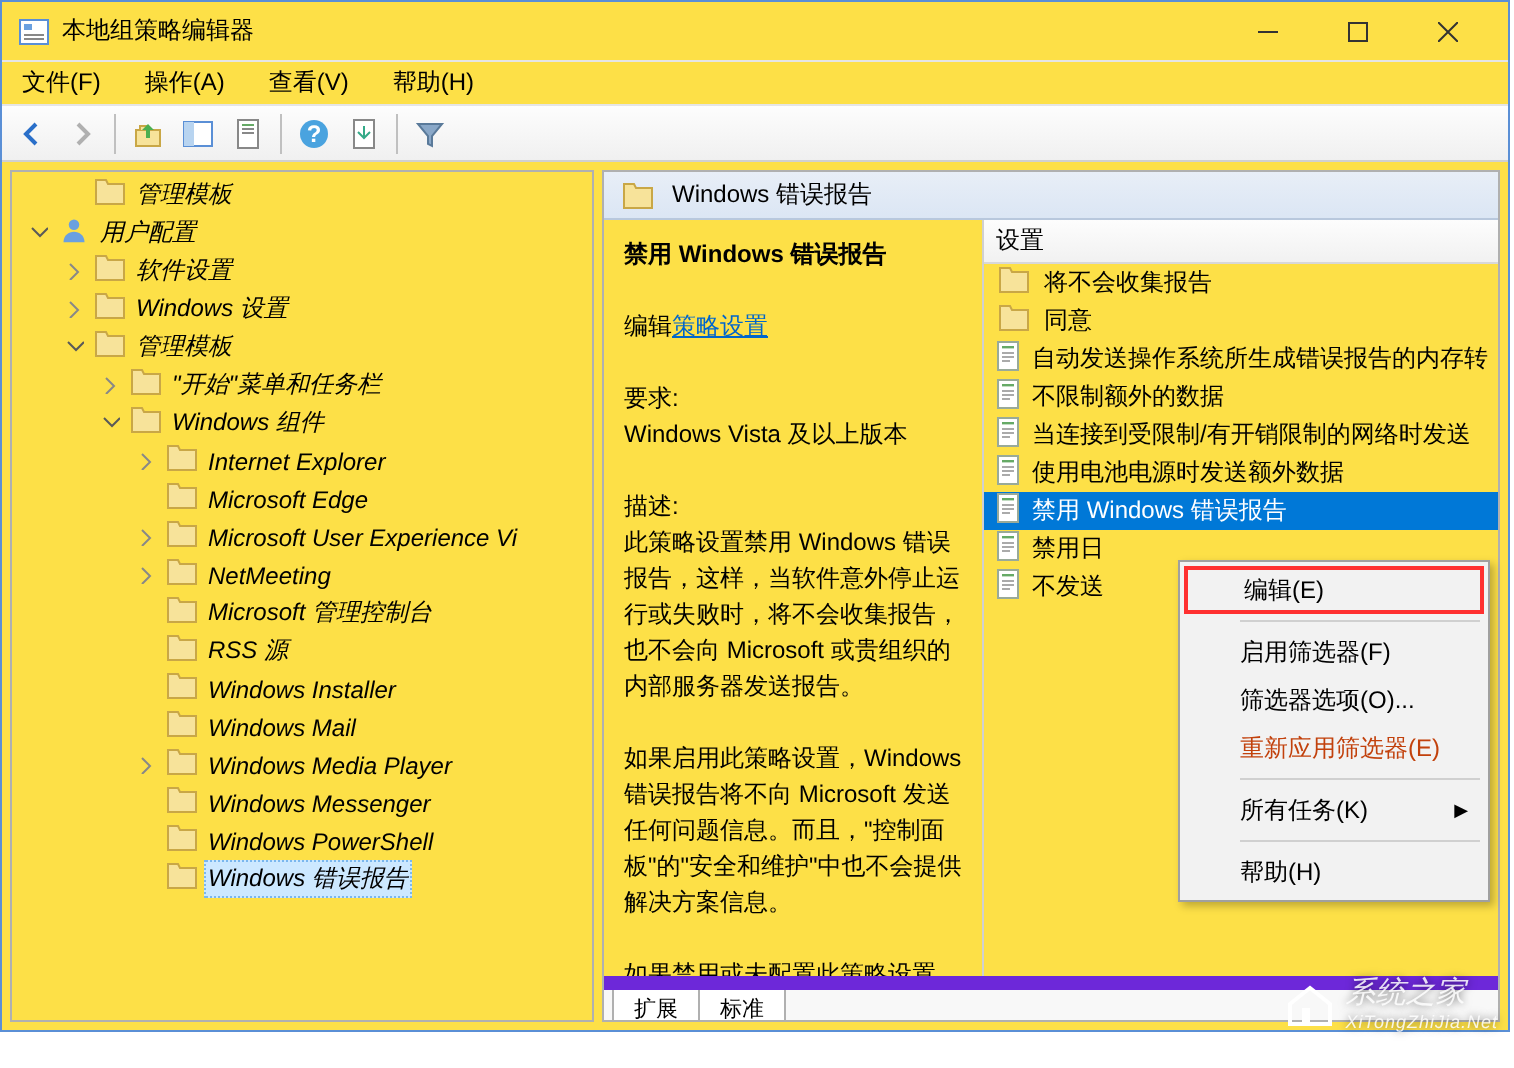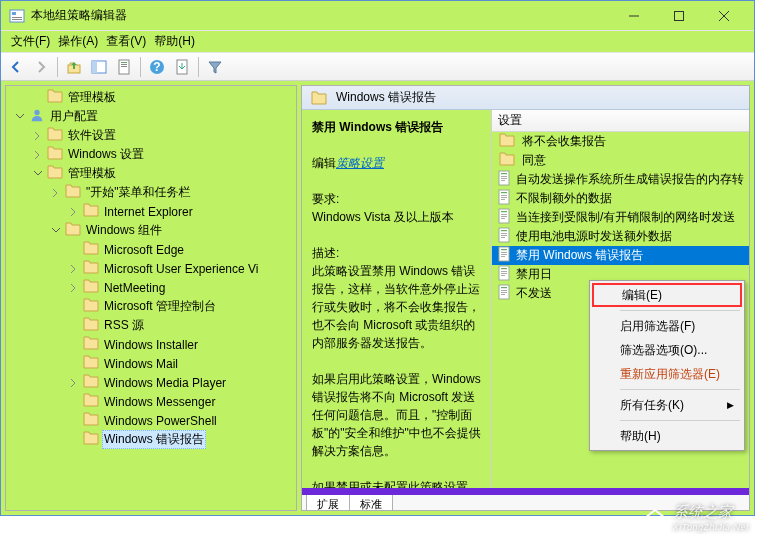--- a/index.html
+++ b/index.html
@@ -1,60 +1,60 @@
 <!DOCTYPE html>
 <html><head>
 <meta charset="utf-8">
 <style>
 * { margin: 0; padding: 0; box-sizing: border-box; font-family: "Microsoft YaHei", "Segoe UI", Tahoma, sans-serif; font-size: 12px; }
 body { background: #fff; width: 757px; height: 534px; overflow: hidden; position: relative; }
-.window { border: 1px solid #5a8fd6; width: 755px; height: 516px; position: relative; background: #bef264; }
+.window { border: 1px solid #5a8fd6; width: 755px; height: 516px; position: relative; background: #fde047; }
 .titlebar { height: 30px; display: flex; align-items: center; padding: 0 8px; border-bottom: 1px solid #e5e5e5; }
 .title-icon { width: 16px; height: 16px; margin-right: 6px; }
 .title-text { flex: 1; font-size: 12px; }
 .win-controls { display: flex; gap: 0; }
 .win-btn { width: 45px; height: 28px; display: flex; align-items: center; justify-content: center; cursor: pointer; }
 .win-btn svg { width: 10px; height: 10px; }
-.menubar { height: 22px; display: flex; align-items: center; padding: 0 6px; border-bottom: 1px solid #e5e5e5; }
+.menubar { height: 22px; display: flex; align-items: center; padding: 0 6px; gap: 14px; border-bottom: 1px solid #e5e5e5; }
 .menu-item { cursor: pointer; padding: 2px 4px; }
 .toolbar { height: 28px; display: flex; align-items: center; padding: 0 4px; gap: 3px; border-bottom: 1px solid #d0d0d0; background: linear-gradient(#fdfdfd,#f0f0f0); }
 .tb-btn { width: 22px; height: 22px; display: flex; align-items: center; justify-content: center; cursor: pointer; border: 1px solid transparent; }
 .tb-sep { width: 1px; height: 20px; background: #c0c0c0; margin: 0 2px; }
 .content { display: flex; height: calc(100% - 80px); }
-.tree-panel { width: 292px; border: 1px solid #b0b0b0; margin: 4px 2px 4px 4px; overflow: auto; padding: 2px 0; position: relative; }
+.tree-panel { width: 292px; border: 1px solid #b0b0b0; margin: 4px 2px 4px 4px; overflow: auto; padding: 2px 0; position: relative; font-style: italic; }
 .tree-panel::-webkit-scrollbar, .right-panel::-webkit-scrollbar, .desc-col::-webkit-scrollbar, .list-col::-webkit-scrollbar { width: 16px; height: 16px; }
 .tree-panel::-webkit-scrollbar-thumb, .right-panel::-webkit-scrollbar-thumb, .desc-col::-webkit-scrollbar-thumb, .list-col::-webkit-scrollbar-thumb { background: #cdcdcd; border: 1px solid #a0a0a0; }
 .tree-panel::-webkit-scrollbar-track, .right-panel::-webkit-scrollbar-track, .desc-col::-webkit-scrollbar-track, .list-col::-webkit-scrollbar-track { background: #f0f0f0; }
 .tree-node { display: flex; align-items: center; height: 19px; white-space: nowrap; cursor: pointer; }
 .tree-node.selected .node-label { background: #cce8ff; border: 1px dotted #7ab7ee; padding: 0 1px; }
 .node-label { padding: 0 2px; }
 .expander { width: 14px; height: 14px; display: flex; align-items: center; justify-content: center; cursor: pointer; flex-shrink: 0; }
 .expander svg { width: 9px; height: 9px; }
 .spacer { flex-shrink: 0; }
 .folder-icon { width: 16px; height: 14px; margin: 0 3px; flex-shrink: 0; }
 .right-panel { flex: 1; border: 1px solid #b0b0b0; margin: 4px 4px 4px 2px; display: flex; flex-direction: column; overflow: hidden; }
 .right-header { height: 24px; background: linear-gradient(#e8eef7,#dbe6f4); border-bottom: 1px solid #b8c8dd; display: flex; align-items: center; padding: 0 6px; gap: 6px; }
 .right-body { flex: 1; display: flex; overflow: hidden; }
 .desc-col { width: 190px; padding: 8px 10px; overflow-y: auto; line-height: 1.5; border-right: 1px solid #d0d0d0; }
 .desc-col b { font-weight: bold; }
-.desc-col a { color: #0066cc; text-decoration: underline; cursor: pointer; font-style: italic; }
+.desc-col a { color: #0066cc; text-decoration: underline; cursor: pointer; }
 .list-col { flex: 1; overflow: auto; position: relative; }
 .list-header { height: 22px; display: flex; align-items: center; padding: 0 6px; border-bottom: 1px solid #d8d8d8; background: linear-gradient(#fdfdfd,#f1f1f1); position: sticky; top: 0; }
 .list-row { height: 19px; display: flex; align-items: center; padding: 0 4px; gap: 4px; white-space: nowrap; cursor: pointer; }
 .list-row.highlighted { background: #0078d7; color: #fff; }
 .setting-icon { width: 16px; height: 16px; flex-shrink: 0; }
 .tabs { height: 22px; display: flex; align-items: flex-start; padding-left: 4px; border-top: 7px solid #6d28d9; background: #f8f8f8; }
 .tab { padding: 2px 10px; border: 1px solid #b0b0b0; border-top: none; background: #fff; cursor: pointer; margin-right: -1px; font-size: 11px; }
 .tab.active { background: #fff; }
 .context-menu { position: absolute; left: 589px; top: 280px; width: 156px; background: #f2f2f2; border: 1px solid #a0a0a0; box-shadow: 2px 2px 4px rgba(0,0,0,0.25); padding: 2px; z-index: 100; }
 .ctx-item { height: 24px; display: flex; align-items: center; padding: 0 20px 0 28px; cursor: pointer; position: relative; }
 .ctx-item.highlighted-red { border: 2px solid #ff3030; }
 .ctx-item .arrow { position: absolute; right: 8px; font-size: 9px; }
 .ctx-sep { height: 1px; background: #d0d0d0; margin: 3px 2px 3px 28px; }
-.watermark { position: absolute; right: 8px; bottom: 2px; color: rgba(255,255,255,0.85); font-size: 14px; font-style: italic; text-shadow: 0 0 4px rgba(0,0,0,0.6); display: flex; align-items: center; gap: 4px; z-index: 50; pointer-events: none; }
+.watermark { position: absolute; right: 8px; bottom: 18px; color: rgba(255,255,255,0.85); font-size: 14px; font-style: italic; text-shadow: 0 0 4px rgba(0,0,0,0.6); display: flex; align-items: center; gap: 4px; z-index: 50; pointer-events: none; }
 .watermark .wm-sub { font-size: 9px; display: block; letter-spacing: 0.5px; }
 </style>
 </head>
 <body>
 
 <div class="window">
 
   <div class="titlebar">
     <svg class="title-icon" viewBox="0 0 16 16">
         <rect x="1" y="2" width="14" height="12" fill="#fff" stroke="#5a8fd6"></rect>
@@ -208,42 +208,42 @@
             <svg viewBox="0 0 9 9">
               <path d="M2 1l4 4-4 4" fill="none" stroke="#888"></path>
             </svg>
           </span>
           <span><svg class="folder-icon" viewBox="0 0 16 14">
               <path d="M1 3V1h5l1 2h8v10H1z" fill="#f7e39a" stroke="#c9a746"></path>
             </svg></span>
           <span class="node-label">"开始"菜单和任务栏</span>
         </div>
         <div class="tree-node">
+          <span class="spacer" style="width:42px"></span>
+          <span class="expander">
+            <svg viewBox="0 0 9 9">
+              <path d="M1 2l4 4 4-4" fill="none" stroke="#595959"></path>
+            </svg>
+          </span>
+          <span><svg class="folder-icon" viewBox="0 0 16 14">
+              <path d="M1 3V1h5l1 2h8v10H1z" fill="#f7e39a" stroke="#c9a746"></path>
+            </svg></span>
+          <span class="node-label">Windows 组件</span>
+        </div>
+        <div class="tree-node">
           <span class="spacer" style="width:60px"></span>
           <span class="expander">
             <svg viewBox="0 0 9 9">
               <path d="M2 1l4 4-4 4" fill="none" stroke="#888"></path>
             </svg>
           </span>
           <span><svg class="folder-icon" viewBox="0 0 16 14">
               <path d="M1 3V1h5l1 2h8v10H1z" fill="#f7e39a" stroke="#c9a746"></path>
             </svg></span>
           <span class="node-label">Internet Explorer</span>
-        </div>
-        <div class="tree-node">
-          <span class="spacer" style="width:42px"></span>
-          <span class="expander">
-            <svg viewBox="0 0 9 9">
-              <path d="M1 2l4 4 4-4" fill="none" stroke="#595959"></path>
-            </svg>
-          </span>
-          <span><svg class="folder-icon" viewBox="0 0 16 14">
-              <path d="M1 3V1h5l1 2h8v10H1z" fill="#f7e39a" stroke="#c9a746"></path>
-            </svg></span>
-          <span class="node-label">Windows 组件</span>
         </div>
         <div class="tree-node">
           <span class="spacer" style="width:60px"></span>
           <span class="expander"></span>
           <span><svg class="folder-icon" viewBox="0 0 16 14">
               <path d="M1 3V1h5l1 2h8v10H1z" fill="#f7e39a" stroke="#c9a746"></path>
             </svg></span>
           <span class="node-label">Microsoft Edge</span>
         </div>
         <div class="tree-node">

